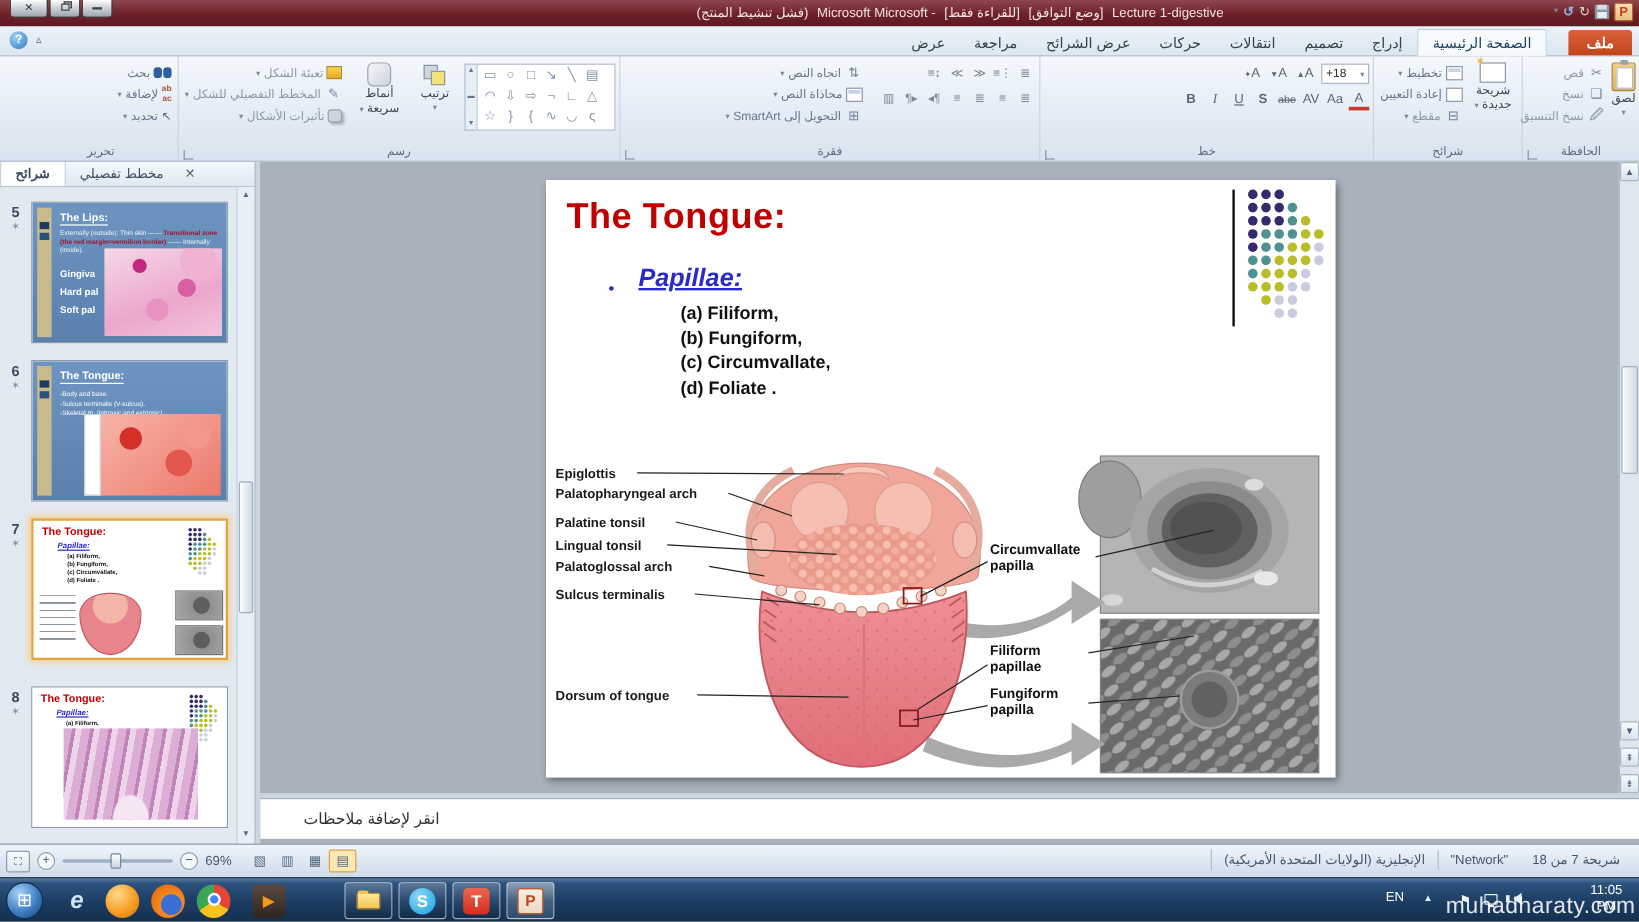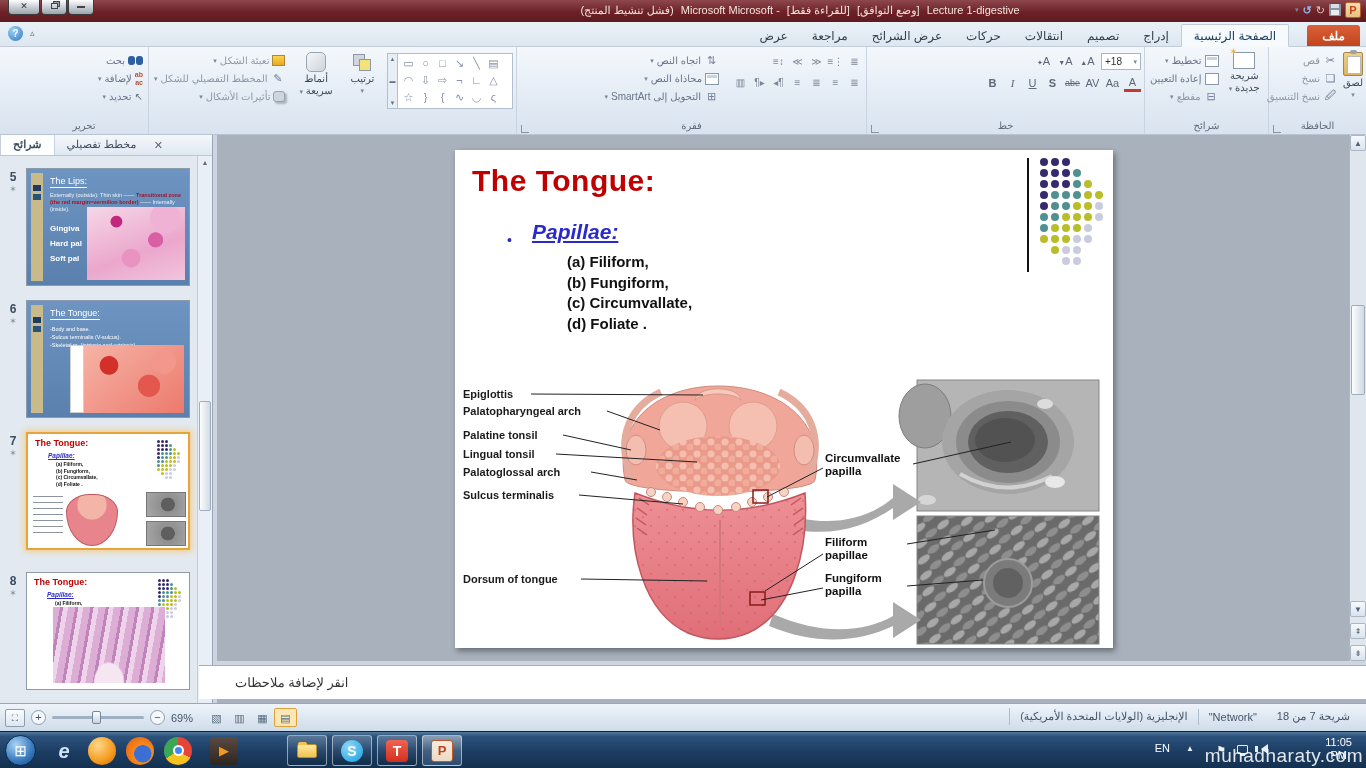--- a/index.html
+++ b/index.html
@@ -85,21 +85,21 @@
   .thumbrow{position:absolute;left:0;width:196px;display:flex}
   .thumbmeta{width:26px;text-align:center;padding-top:2px}
   .tnum{font-size:12px;font-weight:bold;color:#3c4b5d}
   .tstar{font-size:9px;color:#8a96a5}
   .tframe{width:164px;height:118px;background:#fff;border:1px solid #8d9aa9;position:relative;overflow:hidden;direction:ltr}
   .thumbrow.sel .tframe{border:2px solid #e7a33c;box-shadow:0 0 6px 2px #f3cf8e}
   .mini-blue{position:absolute;inset:0;background:linear-gradient(#6e95c2,#5a80ae)}
   .tanbar{position:absolute;left:4px;top:4px;bottom:4px;width:12px;background:#c9ba8c}
   .tanbar i{position:absolute;left:2px;width:8px;height:6px;background:#1e3a5f}
   .tanbar i:first-child{top:12px}.tanbar i:last-child{top:21px;background:#27527e}
-  .btitle{position:absolute;left:23px;top:7px;color:#fff;font-size:9px;font-weight:normal;border-bottom:1px solid #fff;padding-bottom:1px}
+  .btitle{position:absolute;left:23px;top:7px;color:#fff;font-size:9px;font-weight:bold;border-bottom:1px solid #fff;padding-bottom:1px}
   .bsmall{position:absolute;left:23px;top:23px;right:4px;font-size:5.5px;color:#eef3f8;line-height:7px}
   .bsmall .red{color:#a31227;font-weight:bold}
   .blabels{position:absolute;left:23px;top:52px;font-size:8px;font-weight:bold;color:#fff;line-height:15px}
   .pinkimg{position:absolute;right:4px;top:38px;width:98px;bottom:5px;background:
     radial-gradient(circle at 30% 20%,#c2267e 0 6%,transparent 7%),
     radial-gradient(circle at 70% 45%,#d95fa5 0 9%,transparent 10%),
     radial-gradient(circle at 45% 70%,#e893c2 0 12%,transparent 13%),
     radial-gradient(circle at 80% 15%,#efb2d4 0 15%,transparent 16%),
     linear-gradient(160deg,#f6d7e8,#eba7cc 60%,#f2c4dd)}
   .redimg{position:absolute;right:5px;top:44px;width:100px;height:68px;background:
@@ -137,21 +137,21 @@
   svg text.dlabel{font:bold 11px "Liberation Sans",sans-serif;fill:#1a1a1a}
   svg text.rlabel{font:bold 11.5px "Liberation Sans",sans-serif;fill:#111}
 
   
   .escroll{position:absolute;right:0;top:0;width:17px;bottom:0;background:#dfe6ee;border-left:1px solid #aab6c4;font-size:8px;color:#51607a;text-align:center}
   .esbtn{position:absolute;left:0;right:0;height:16px;line-height:16px;background:linear-gradient(#f7fafc,#d9e2ec);border:1px solid #aab6c4;border-radius:2px}
   .esthumb{position:absolute;left:1px;right:1px;top:170px;height:90px;background:linear-gradient(90deg,#fdfefe,#cfd9e4);border:1px solid #9fadbd;border-radius:2px}
 
   
   .hsplit{position:absolute;left:217px;right:0;top:661px;height:4px;background:#cdd6e0}
-  .notes{position:absolute;left:199px;right:0;top:665px;height:34px;background:#fff;border-top:1px solid #9fb0c0}
+  .notes{position:absolute;left:217px;right:0;top:665px;height:34px;background:#fff;border-top:1px solid #9fb0c0}
   .notes .ph{position:absolute;left:36px;top:9px;font-size:13px;color:#333;direction:rtl}
 
   
   .statusbar{position:absolute;left:0;right:0;top:703px;height:28px;background:linear-gradient(#eef4fa,#cfdcea);border-top:1px solid #98a8bb;font-size:11px;color:#44566b}
   .sleft{position:absolute;left:5px;top:4px;display:flex;align-items:center;gap:6px;direction:ltr}
   .fitbtn{width:20px;height:18px;border:1px solid #8e9dae;border-radius:2px;background:linear-gradient(#fbfdfe,#dde6ef);font-size:9px;text-align:center;line-height:16px;color:#4a5a6e}
   .zbtn{width:15px;height:15px;border:1px solid #8e9dae;border-radius:50%;background:#f4f8fb;text-align:center;line-height:13px;font-size:11px}
   .ztrack{width:92px;height:3px;background:#9fb0c2;border-radius:2px;position:relative}
   .ztick{position:absolute;left:50%;top:-4px;width:1px;height:11px;background:#8292a5}
   .zthumb{position:absolute;left:44%;top:-5px;width:9px;height:13px;background:linear-gradient(#fdfefe,#c8d4e0);border:1px solid #76879b;border-radius:2px}
@@ -400,20 +400,21 @@
               <span class="gray">المخطط التفصيلي للشكل</span>
               <span class="dd">▾</span>
             </div>
           <div class="sbtn">
               <span class="effico"></span>
               <span class="gray">تأثيرات الأشكال</span>
               <span class="dd">▾</span>
             </div>
         </div>
       </div>
+      <div class="glabel"><span>رسم</span><span class="dlg"></span></div>
     </div>
 
     <div class="rgroup" style="width:128px;border-left:none">
       <div class="gbody">
         <div class="smallcol">
           <div class="sbtn">
               <span class="binoc"></span>
               <span>بحث</span>
             </div>
           <div class="sbtn">

